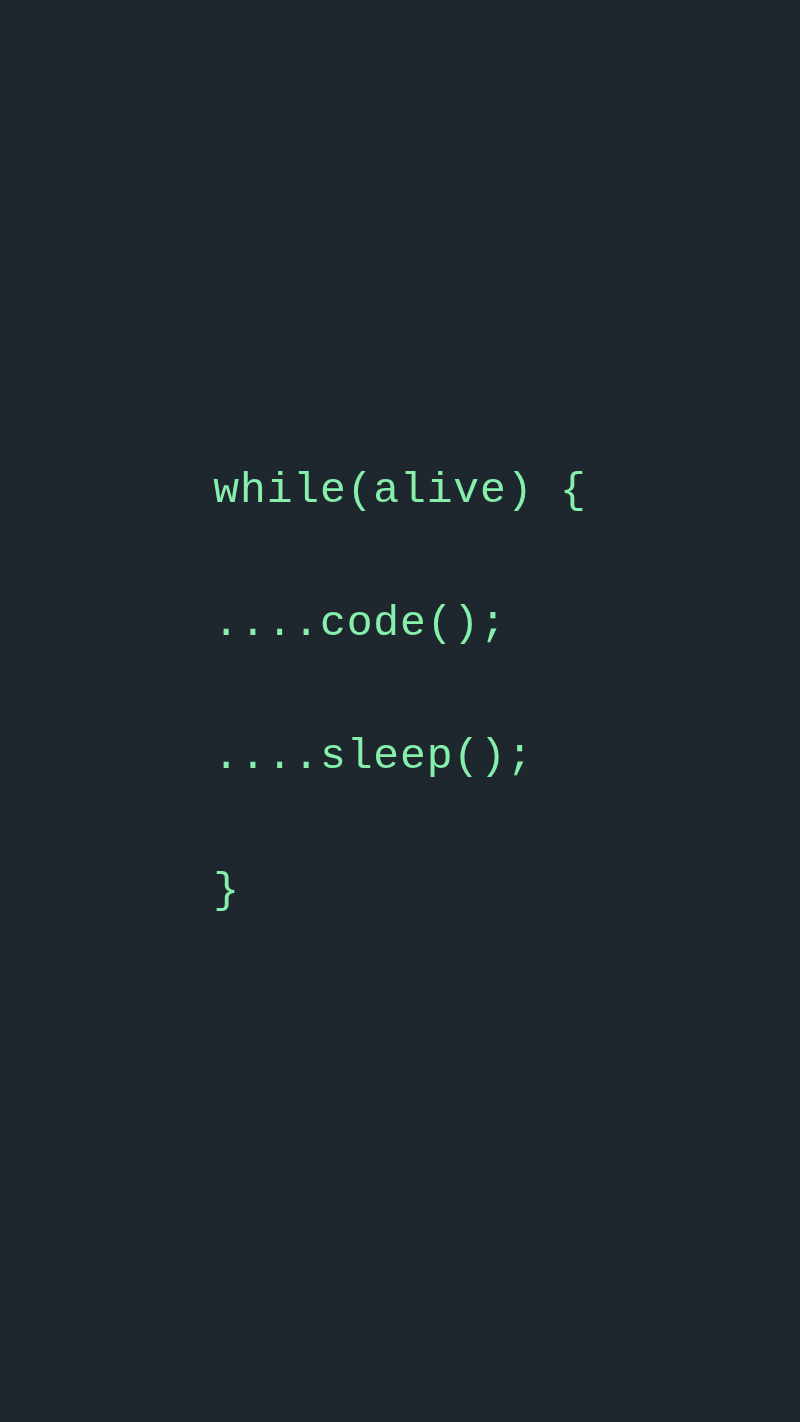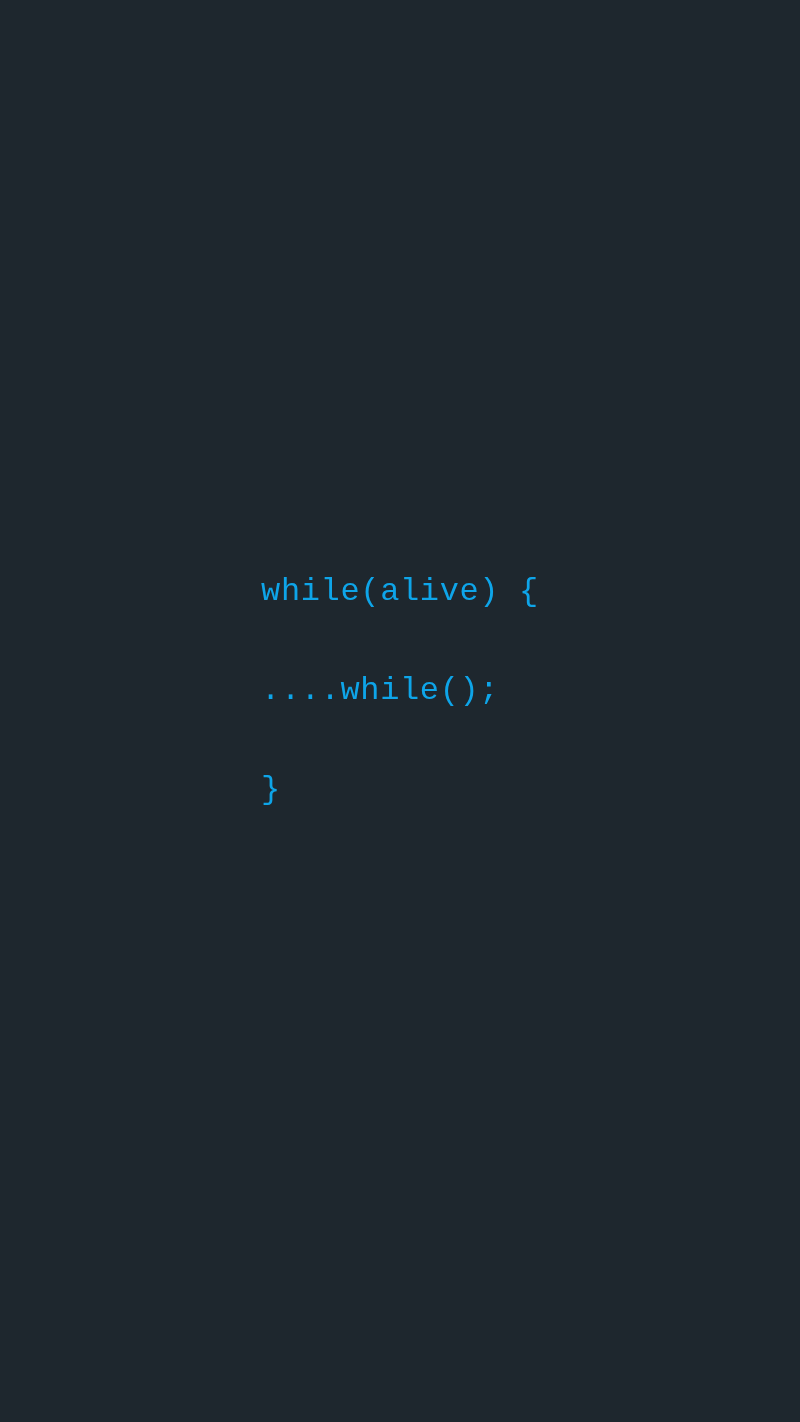--- a/index.html
+++ b/index.html
@@ -11,31 +11,32 @@
       width: 800px;
       height: 1422px;
       background-color: #1e272e;
       display: flex;
       align-items: center;
       justify-content: center;
       overflow: hidden;
     }
     .code-block {
       font-family: "Courier New", Courier, monospace;
-      font-size: 32px;
+      font-size: 43px;
       line-height: 1.55;
-      color: #0ea5e9;
+      color: #86efac;
       white-space: pre;
       letter-spacing: 0.02em;
       transform: translateY(-20px);
     }
     .code-line {
       display: block;
     }
   </style>
 </head>
 <body>
 
 <div class="code-block">
 <span class="code-line">while(alive) {</span>
-<span class="code-line">....while();</span>
+<span class="code-line">....code();</span>
+<span class="code-line">....sleep();</span>
 <span class="code-line">}</span>
 </div>
 
 </body></html>

